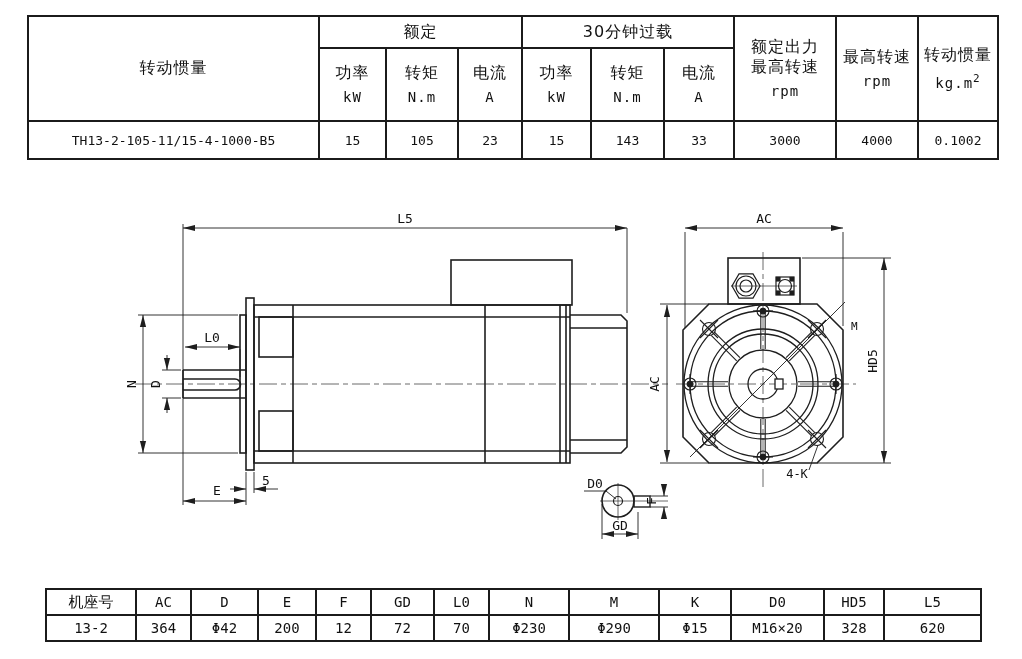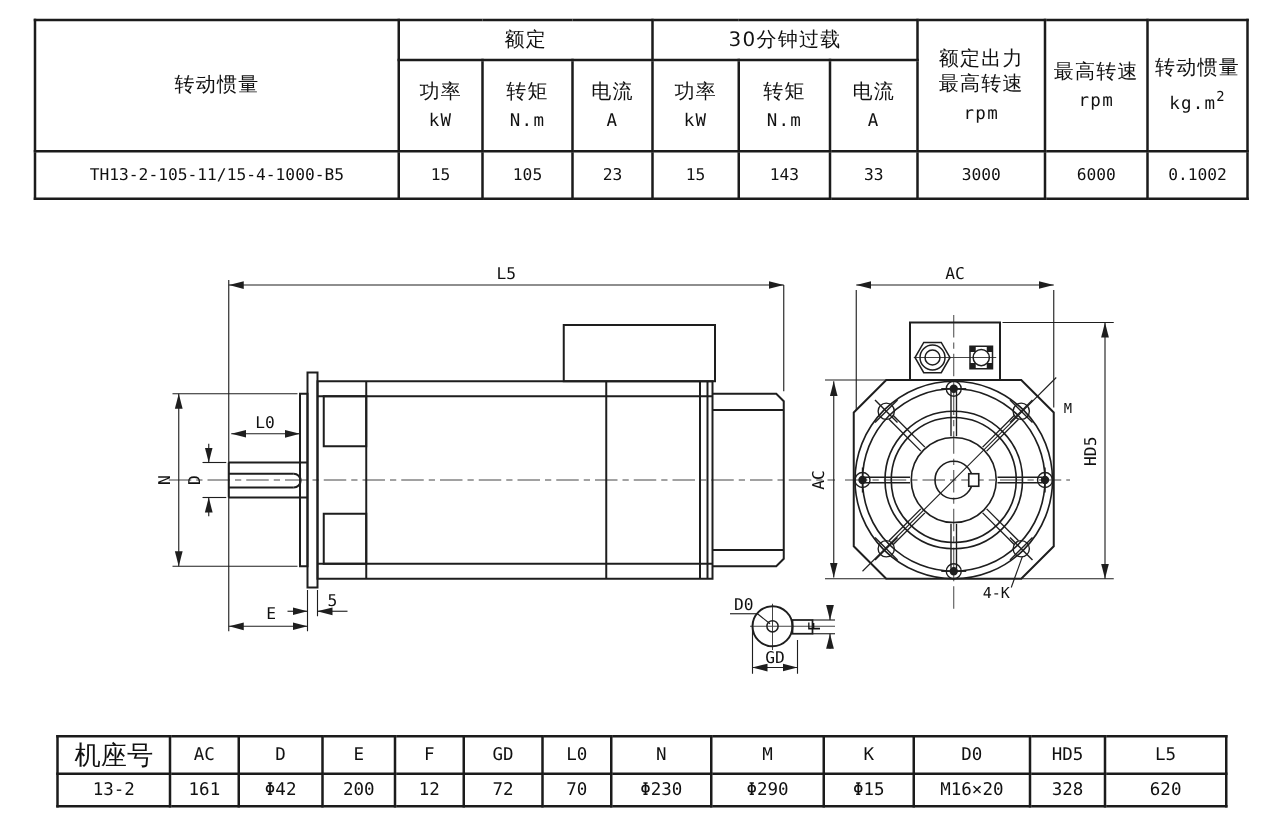--- a/index.html
+++ b/index.html
@@ -12,21 +12,21 @@
   .spec .r2 td{height:71px;margin-top:36px;}
   .spec .r3 td{height:36px;}
   .cjk{font-size:16px;letter-spacing:1px;}
   .mono{font-family:"DejaVu Sans Mono",monospace;font-size:13px;}
   .unit{font-family:"DejaVu Sans Mono",monospace;font-size:14px;margin-top:4px;}
   .hdr2 div{line-height:20px;}
   .sup2{font-family:"DejaVu Sans Mono",monospace;font-size:11px;vertical-align:6px;}
   .dims{left:45px;top:588px;width:935px;}
   .dims td{height:24px;}
   .dims .mono{font-size:14px;}
-  .dims .cjk{font-size:21px;letter-spacing:0;}
+  .dims .cjk{font-size:15px;letter-spacing:0;}
   svg text{font-family:"DejaVu Sans Mono",monospace;font-size:13px;fill:#111;}
 </style>
 </head>
 <body>
 
 <div class="page">
 
 <svg width="1022" height="659" viewBox="0 0 1022 659" style="position:absolute;left:0;top:0;">
   <defs>
     <marker id="arr" viewBox="0 0 12 8" refX="12" refY="4" markerWidth="12" markerHeight="8" markerUnits="userSpaceOnUse" orient="auto">
@@ -293,21 +293,21 @@
     </tr>
     <tr class="r3">
       <td class="mono">TH13-2-105-11/15-4-1000-B5</td>
       <td class="mono">15</td>
       <td class="mono">105</td>
       <td class="mono">23</td>
       <td class="mono">15</td>
       <td class="mono">143</td>
       <td class="mono">33</td>
       <td class="mono">3000</td>
-      <td class="mono">6000</td>
+      <td class="mono">4000</td>
       <td class="mono">0.1002</td>
     </tr>
   </tbody>
 </table>
 
 <table class="dims">
   <colgroup>
     <col style="width:90px">
         <col style="width:55px">
         <col style="width:67px">
@@ -333,21 +333,21 @@
       <td class="mono">L0</td>
       <td class="mono">N</td>
       <td class="mono">M</td>
       <td class="mono">K</td>
       <td class="mono">D0</td>
       <td class="mono">HD5</td>
       <td class="mono">L5</td>
     </tr>
     <tr>
       <td class="mono">13-2</td>
-      <td class="mono">161</td>
+      <td class="mono">364</td>
       <td class="mono">Φ42</td>
       <td class="mono">200</td>
       <td class="mono">12</td>
       <td class="mono">72</td>
       <td class="mono">70</td>
       <td class="mono">Φ230</td>
       <td class="mono">Φ290</td>
       <td class="mono">Φ15</td>
       <td class="mono">M16×20</td>
       <td class="mono">328</td>

